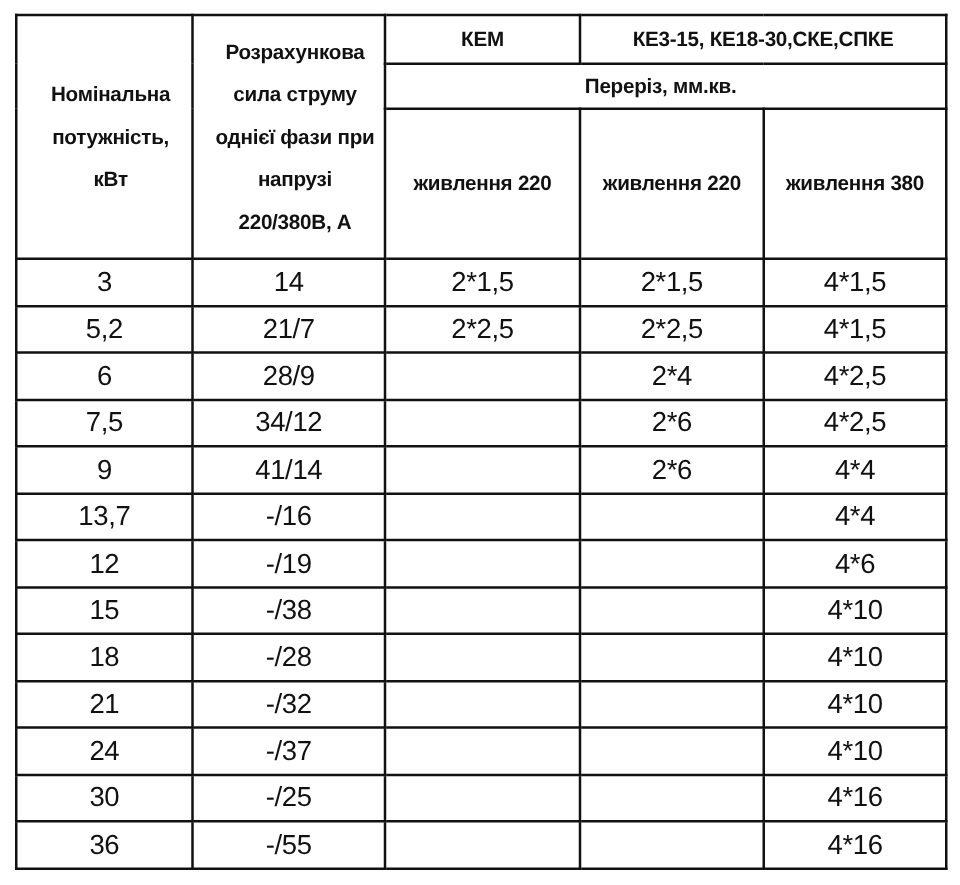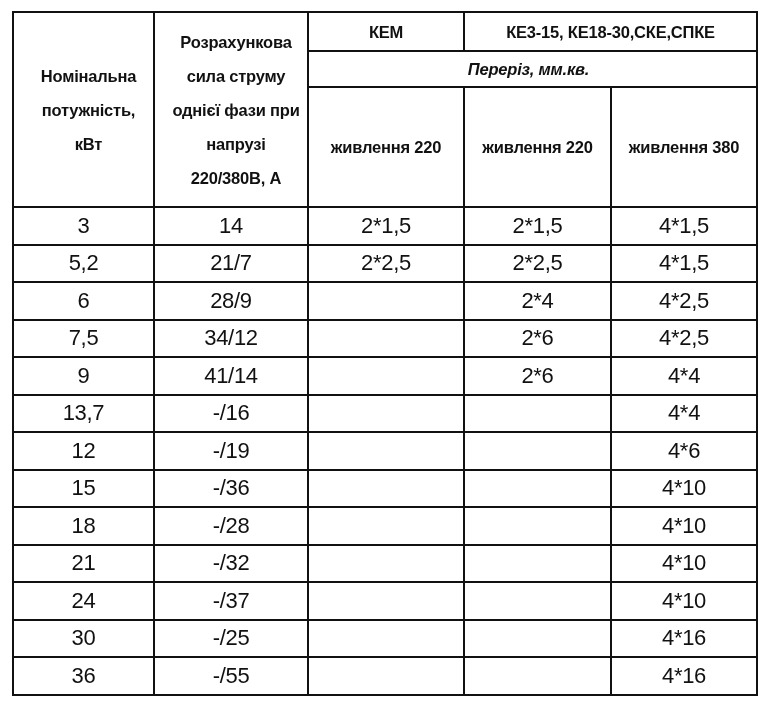--- a/index.html
+++ b/index.html
@@ -38,21 +38,21 @@
     th.tall {
       vertical-align: bottom;
       padding-bottom: 14px;
     }
     th.sub-bottom {
       vertical-align: bottom;
       padding-bottom: 14px;
       white-space: nowrap;
     }
     tr.h1 { height: 39px; }
-    tr.h2 { height: 36px; font-style: italic; }
+    tr.h2 { height: 36px; }
     tr.h3 { height: 120px; }
     tbody tr { height: 37.5px; }
     td {
       font-size: 22px;
       font-weight: normal;
       line-height: 24px;
       letter-spacing: -0.3px;
     }
     .hline {
       display: block;
@@ -141,21 +141,21 @@
     </tr>
     <tr>
       <td>12</td>
       <td>-/19</td>
       <td></td>
       <td></td>
       <td>4*6</td>
     </tr>
     <tr>
       <td>15</td>
-      <td>-/36</td>
+      <td>-/38</td>
       <td></td>
       <td></td>
       <td>4*10</td>
     </tr>
     <tr>
       <td>18</td>
       <td>-/28</td>
       <td></td>
       <td></td>
       <td>4*10</td>

